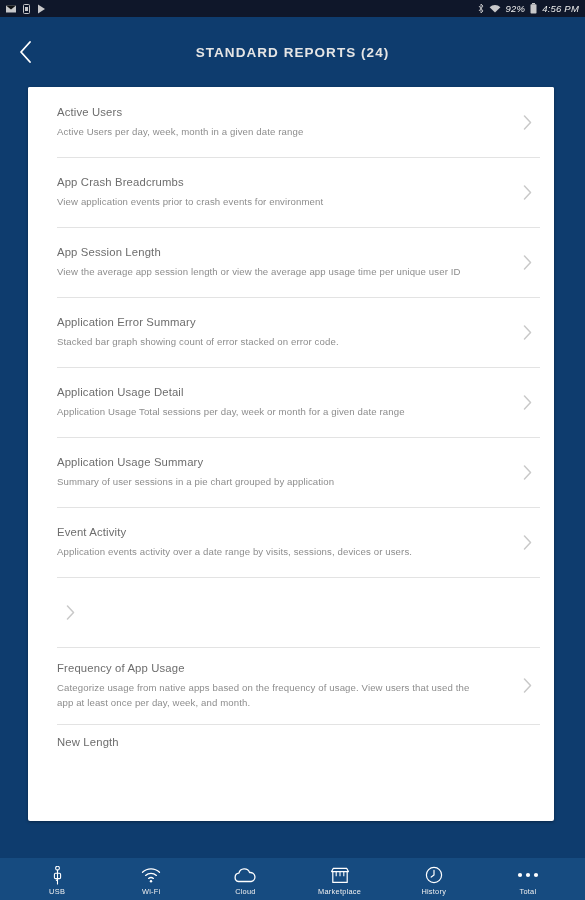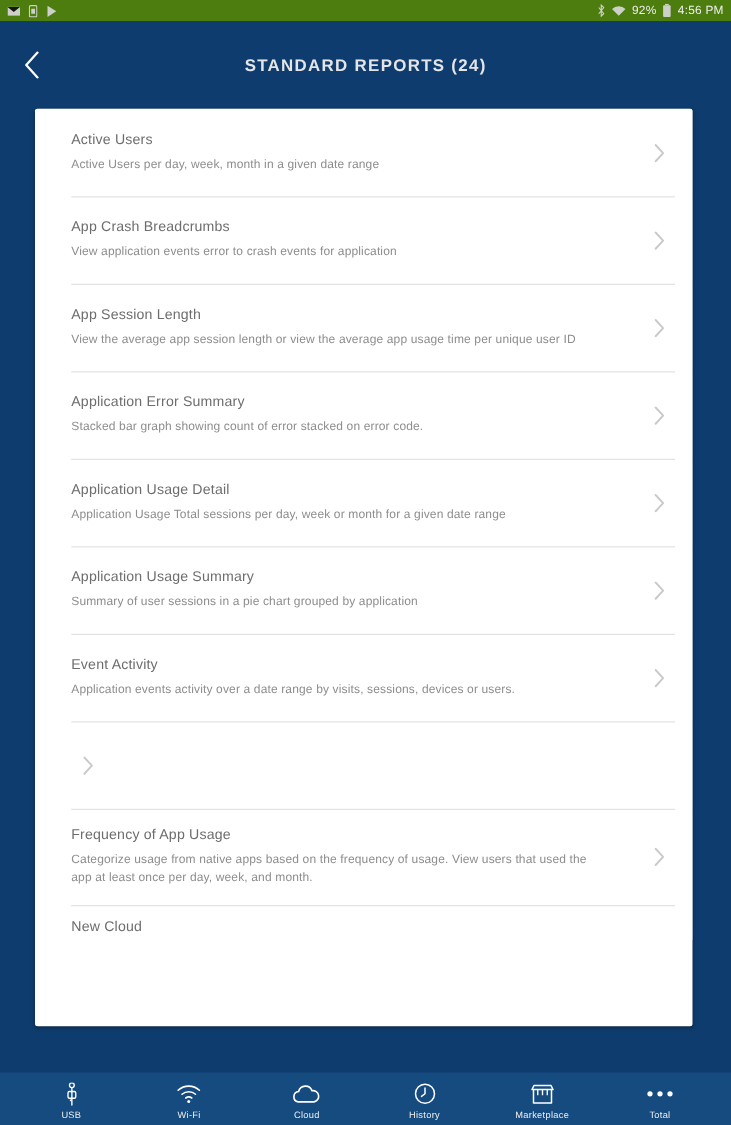--- a/index.html
+++ b/index.html
@@ -18,26 +18,27 @@
     width: 585px;
     height: 900px;
     background: #0e3c6e;
     display: flex;
     flex-direction: column;
   }
 
   
   .statusbar {
     height: 17px;
-    background: #4d7c0f;
+    background: #0f172a;
     display: flex;
     align-items: center;
     padding: 0 6px;
     flex: 0 0 auto;
     position: relative;
+    font-style: italic;
   }
   .sb-left { display: flex; align-items: center; gap: 7px; }
   .sb-right {
     margin-left: auto;
     display: flex;
     align-items: center;
     gap: 5px;
     color: #e9e9e9;
     font-size: 9.5px;
     letter-spacing: .2px;
@@ -243,21 +244,21 @@
           <div class="row-chevron">
             <svg width="9" height="15" viewBox="0 0 9 15">
                 <path d="M1.5 1 L7.5 7.5 L1.5 14" fill="none" stroke="currentColor" stroke-width="1.5" stroke-linecap="round" stroke-linejoin="round"></path>
               </svg>
           </div>
         </div>
 
         <div class="row">
           <div class="row-texts">
             <div class="row-title">App Crash Breadcrumbs</div>
-            <div class="row-desc">View application events error to crash events for application</div>
+            <div class="row-desc">View application events prior to crash events for environment</div>
           </div>
           <div class="row-chevron">
             <svg width="9" height="15" viewBox="0 0 9 15">
                 <path d="M1.5 1 L7.5 7.5 L1.5 14" fill="none" stroke="currentColor" stroke-width="1.5" stroke-linecap="round" stroke-linejoin="round"></path>
               </svg>
           </div>
         </div>
 
         <div class="row">
           <div class="row-texts">
@@ -335,21 +336,21 @@
           </div>
           <div class="row-chevron">
             <svg width="9" height="15" viewBox="0 0 9 15">
                 <path d="M1.5 1 L7.5 7.5 L1.5 14" fill="none" stroke="currentColor" stroke-width="1.5" stroke-linecap="round" stroke-linejoin="round"></path>
               </svg>
           </div>
         </div>
 
         <div class="row row--cut">
           <div class="row-texts">
-            <div class="row-title">New Cloud</div>
+            <div class="row-title">New Length</div>
           </div>
         </div>
 
       </div>
     </div>
   </div>
 
   <div class="spacer-blue"></div>
 
   <div class="bottomnav">
@@ -382,41 +383,41 @@
       <div class="nav-icon">
         <svg width="22" height="15" viewBox="0 0 22 15">
           <path d="M4.5 13.5 A4.2 4.2 0 0 1 4.9 5.2 A5.6 5.6 0 0 1 15.6 4.6 A4.4 4.4 0 0 1 17.2 13.5 Z" fill="none" stroke="#fff" stroke-width="1.3" stroke-linejoin="round"></path>
         </svg>
       </div>
       <div class="nav-label">Cloud</div>
     </div>
 
     <div class="nav-item">
       <div class="nav-icon">
-        <svg width="18" height="18" viewBox="0 0 18 18">
-          <circle cx="9" cy="9" r="7.6" fill="none" stroke="#fff" stroke-width="1.2"></circle>
-          <path d="M9 4.4 L9 9 L6.2 11.1" fill="none" stroke="#fff" stroke-width="1.2" stroke-linecap="round" stroke-linejoin="round"></path>
-        </svg>
-      </div>
-      <div class="nav-label">History</div>
-    </div>
-
-    <div class="nav-item">
-      <div class="nav-icon">
         <svg width="20" height="17" viewBox="0 0 20 17">
           <path d="M1.6 4.6 L3.2 1.4 L16.8 1.4 L18.4 4.6 Z" fill="none" stroke="#fff" stroke-width="1.2" stroke-linejoin="round"></path>
           <path d="M2.8 4.6 L2.8 15.4 L17.2 15.4 L17.2 4.6" fill="none" stroke="#fff" stroke-width="1.2" stroke-linejoin="round"></path>
           <path d="M6.2 4.6 L6.2 9.2 M10 4.6 L10 9.2 M13.8 4.6 L13.8 9.2" stroke="#fff" stroke-width="1.1"></path>
         </svg>
       </div>
       <div class="nav-label">Marketplace</div>
     </div>
 
     <div class="nav-item">
       <div class="nav-icon">
+        <svg width="18" height="18" viewBox="0 0 18 18">
+          <circle cx="9" cy="9" r="7.6" fill="none" stroke="#fff" stroke-width="1.2"></circle>
+          <path d="M9 4.4 L9 9 L6.2 11.1" fill="none" stroke="#fff" stroke-width="1.2" stroke-linecap="round" stroke-linejoin="round"></path>
+        </svg>
+      </div>
+      <div class="nav-label">History</div>
+    </div>
+
+    <div class="nav-item">
+      <div class="nav-icon">
         <svg width="24" height="8" viewBox="0 0 24 8">
           <circle cx="4" cy="4" r="2.1" fill="#fff"></circle>
           <circle cx="12" cy="4" r="2.1" fill="#fff"></circle>
           <circle cx="20" cy="4" r="2.1" fill="#fff"></circle>
         </svg>
       </div>
       <div class="nav-label">Total</div>
     </div>
 
   </div>

